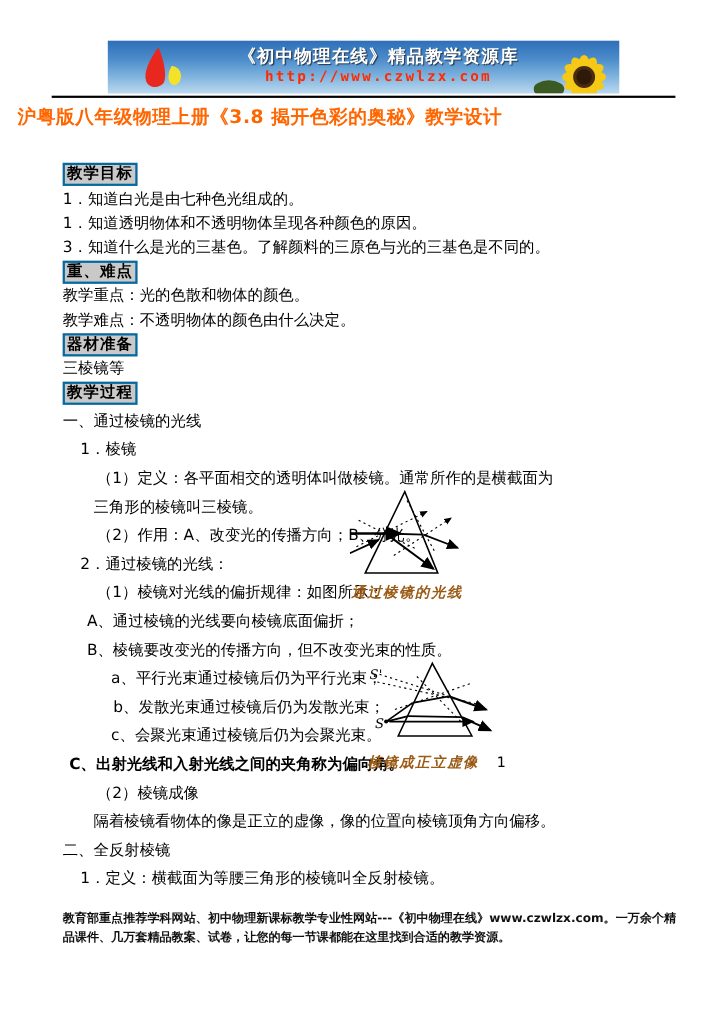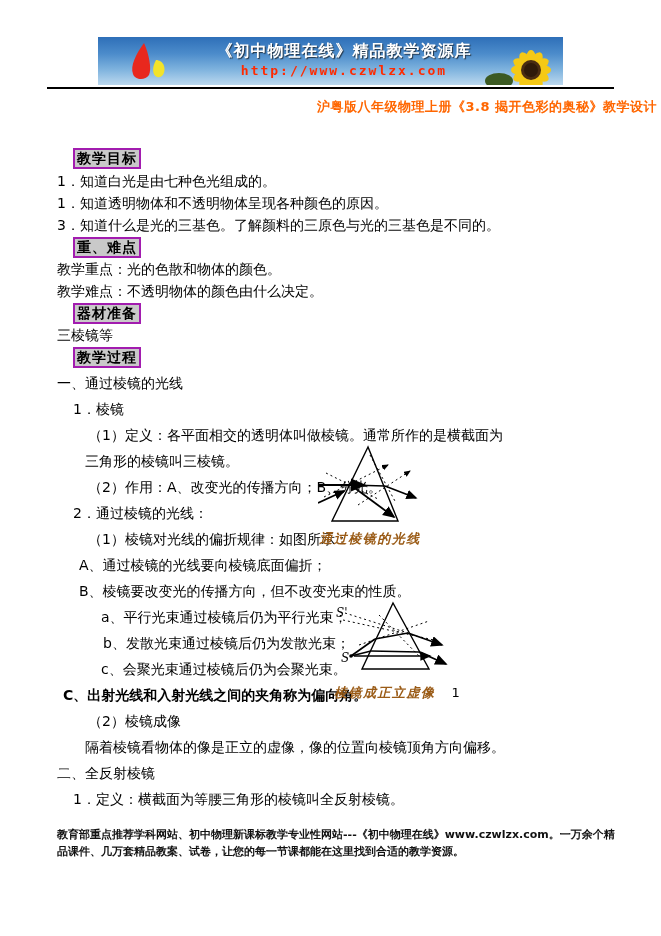--- a/index.html
+++ b/index.html
@@ -23,28 +23,28 @@
     text-shadow:1px 1px 1px #234; letter-spacing:1px; white-space:nowrap;
   }
   .banner-url {
     color:#ff2a00; font-weight:bold; font-size:13px; line-height:17px;
     letter-spacing:2px; font-family:"DejaVu Sans Mono","Liberation Mono",monospace;
   }
   .sunflower { position:absolute; right:0; top:6px; }
   
   .top-rule { width:567px; height:2px; background:#000; margin:2px auto 0; }
   .doc-title {
-    margin:6px 4px 0; height:24px; line-height:24px; text-align:right;
-    color:#FF6600; font-weight:bold; font-size:13px; letter-spacing:0.5px;
+    margin:6px 16px 0; height:24px; line-height:24px; text-align:left;
+    color:#FF6600; font-weight:bold; font-size:17px; letter-spacing:0.5px;
   }
   
   .content { margin:29px 0 0 57px; width:560px; }
   .sec-header {
-    display:table; margin:1px 16px 0; padding:0 2px; line-height:17px;
-    border:2px solid #a21caf; background:#c9c9c9;
+    display:table; margin:1px 0 0; padding:0 2px; line-height:17px;
+    border:2px solid #0369a1; background:#c9c9c9;
     font-weight:bold; font-size:14px; letter-spacing:1px;
   }
   .line22 { font-size:14px; line-height:22px; white-space:nowrap; }
   .goals { margin-top:1px; }
   .proc { margin-top:2px; }
   .line26 { font-size:14px; line-height:26px; white-space:nowrap; }
   .pl6{padding-left:6px;font-weight:bold;} .pl16{padding-left:16px;} .pl22{padding-left:22px;}
   .pl28{padding-left:28px;} .pl31{padding-left:31px;} .pl44{padding-left:44px;}
   .pl46{padding-left:46px;}
   

